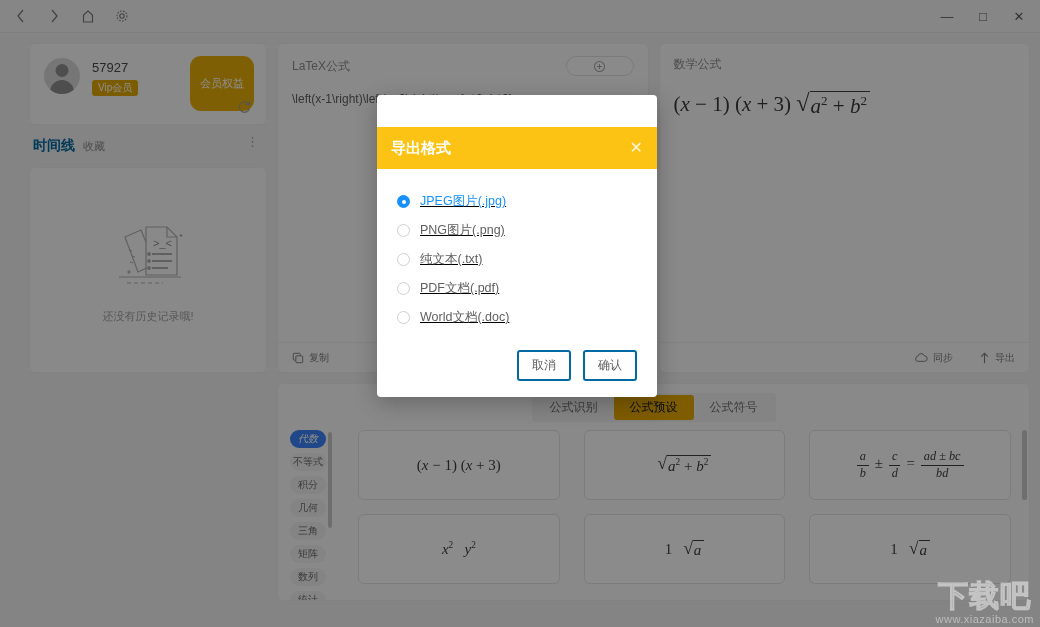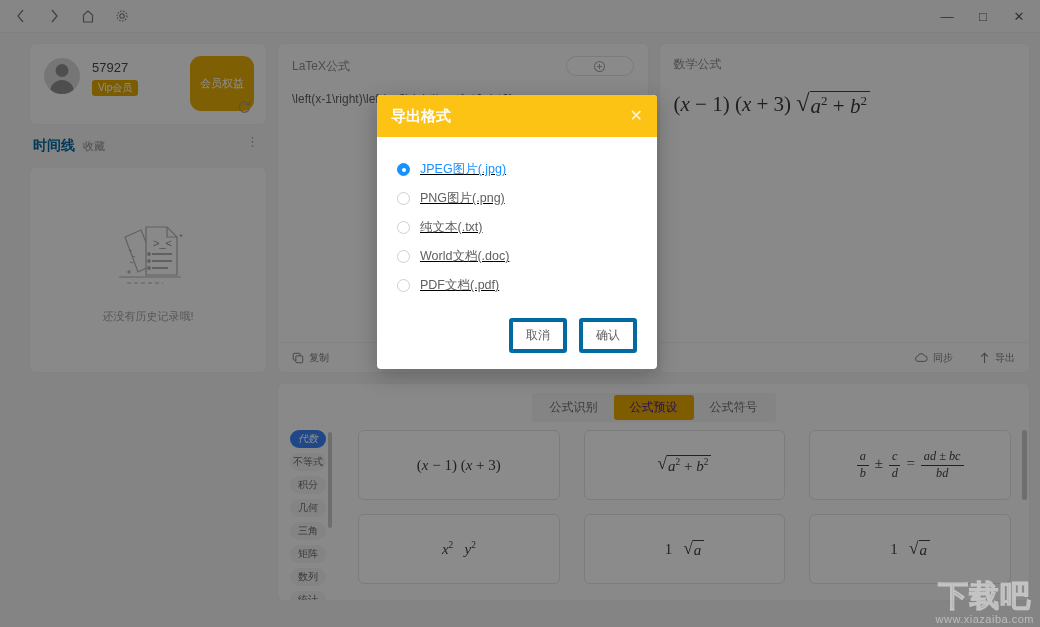--- a/index.html
+++ b/index.html
@@ -174,21 +174,21 @@
     margin-top: 9px;
     display: flex;
     background: #f1f1f1;
     border-radius: 4px;
     padding: 2px;
   }
   .tab {
     font-size: 12px; color: #6d6d6d;
     padding: 4px 16px; border-radius: 3px; cursor: pointer;
   }
-  .tab.active { background: #e5a800; color: #4c1d95; }
+  .tab.active { background: #e5a800; color: #0f172a; }
   .bottom-body { flex: 1; display: flex; padding: 8px 0 0 12px; overflow: hidden; }
   .cat-col {
     width: 42px; display: flex; flex-direction: column; gap: 5px;
     position: relative; padding-right: 6px;
   }
   .cat {
     font-size: 10px; color: #6b6b6b;
     background: #f0f0f0; border-radius: 9px;
     text-align: center; padding: 2px 0; cursor: pointer;
   }
@@ -239,20 +239,21 @@
     border-radius: 4px;
     z-index: 60;
     box-shadow: 0 6px 22px rgba(0,0,0,0.25);
     overflow: hidden;
   }
   .modal-head {
     height: 42px;
     background: #fcc315;
     display: flex; align-items: center;
     padding: 0 14px;
+    margin-top: 32px;
   }
   .modal-title { font-size: 15px; color: #fff; font-weight: bold; }
   .modal-close {
     margin-left: auto; color: #fff; font-size: 16px;
     cursor: pointer; opacity: .85; line-height: 1;
   }
   .modal-body { padding: 18px 8px 10px 20px; text-decoration: underline; }
   .opt {
     display: flex; align-items: center; gap: 10px;
     height: 29px; cursor: pointer;
@@ -270,21 +271,21 @@
     transform: translate(-50%,-50%);
   }
   .opt-label { font-size: 12.5px; color: #606060; }
   .opt.selected .opt-label { color: #1890ff; }
   .modal-foot {
     display: flex; justify-content: flex-end; gap: 12px;
     padding: 8px 20px 16px 20px;
   }
   .m-btn {
     min-width: 52px;
-    border: 4px solid #0369a1; border-radius: 3px;
+    border: 2px solid #0369a1; border-radius: 3px;
     background: #fff; color: #5c5c5c;
     font-size: 12px; padding: 5px 13px;
     cursor: pointer;
     font-family: "Liberation Sans", sans-serif;
   }
 
   
   .watermark {
     position: absolute; right: 6px; bottom: 2px;
     z-index: 70; text-align: center;
@@ -534,25 +535,25 @@
       <div class="opt">
         <span class="radio"></span>
         <span class="opt-label">PNG图片(.png)</span>
       </div>
       <div class="opt">
         <span class="radio"></span>
         <span class="opt-label">纯文本(.txt)</span>
       </div>
       <div class="opt">
         <span class="radio"></span>
-        <span class="opt-label">World文档(.doc)</span>
+        <span class="opt-label">PDF文档(.pdf)</span>
       </div>
       <div class="opt">
         <span class="radio"></span>
-        <span class="opt-label">PDF文档(.pdf)</span>
+        <span class="opt-label">World文档(.doc)</span>
       </div>
     </div>
     <div class="modal-foot">
       <button class="m-btn">取消</button>
       <button class="m-btn">确认</button>
     </div>
   </div>
 
   <div class="watermark">
     <div class="wm-main">下载吧</div>

